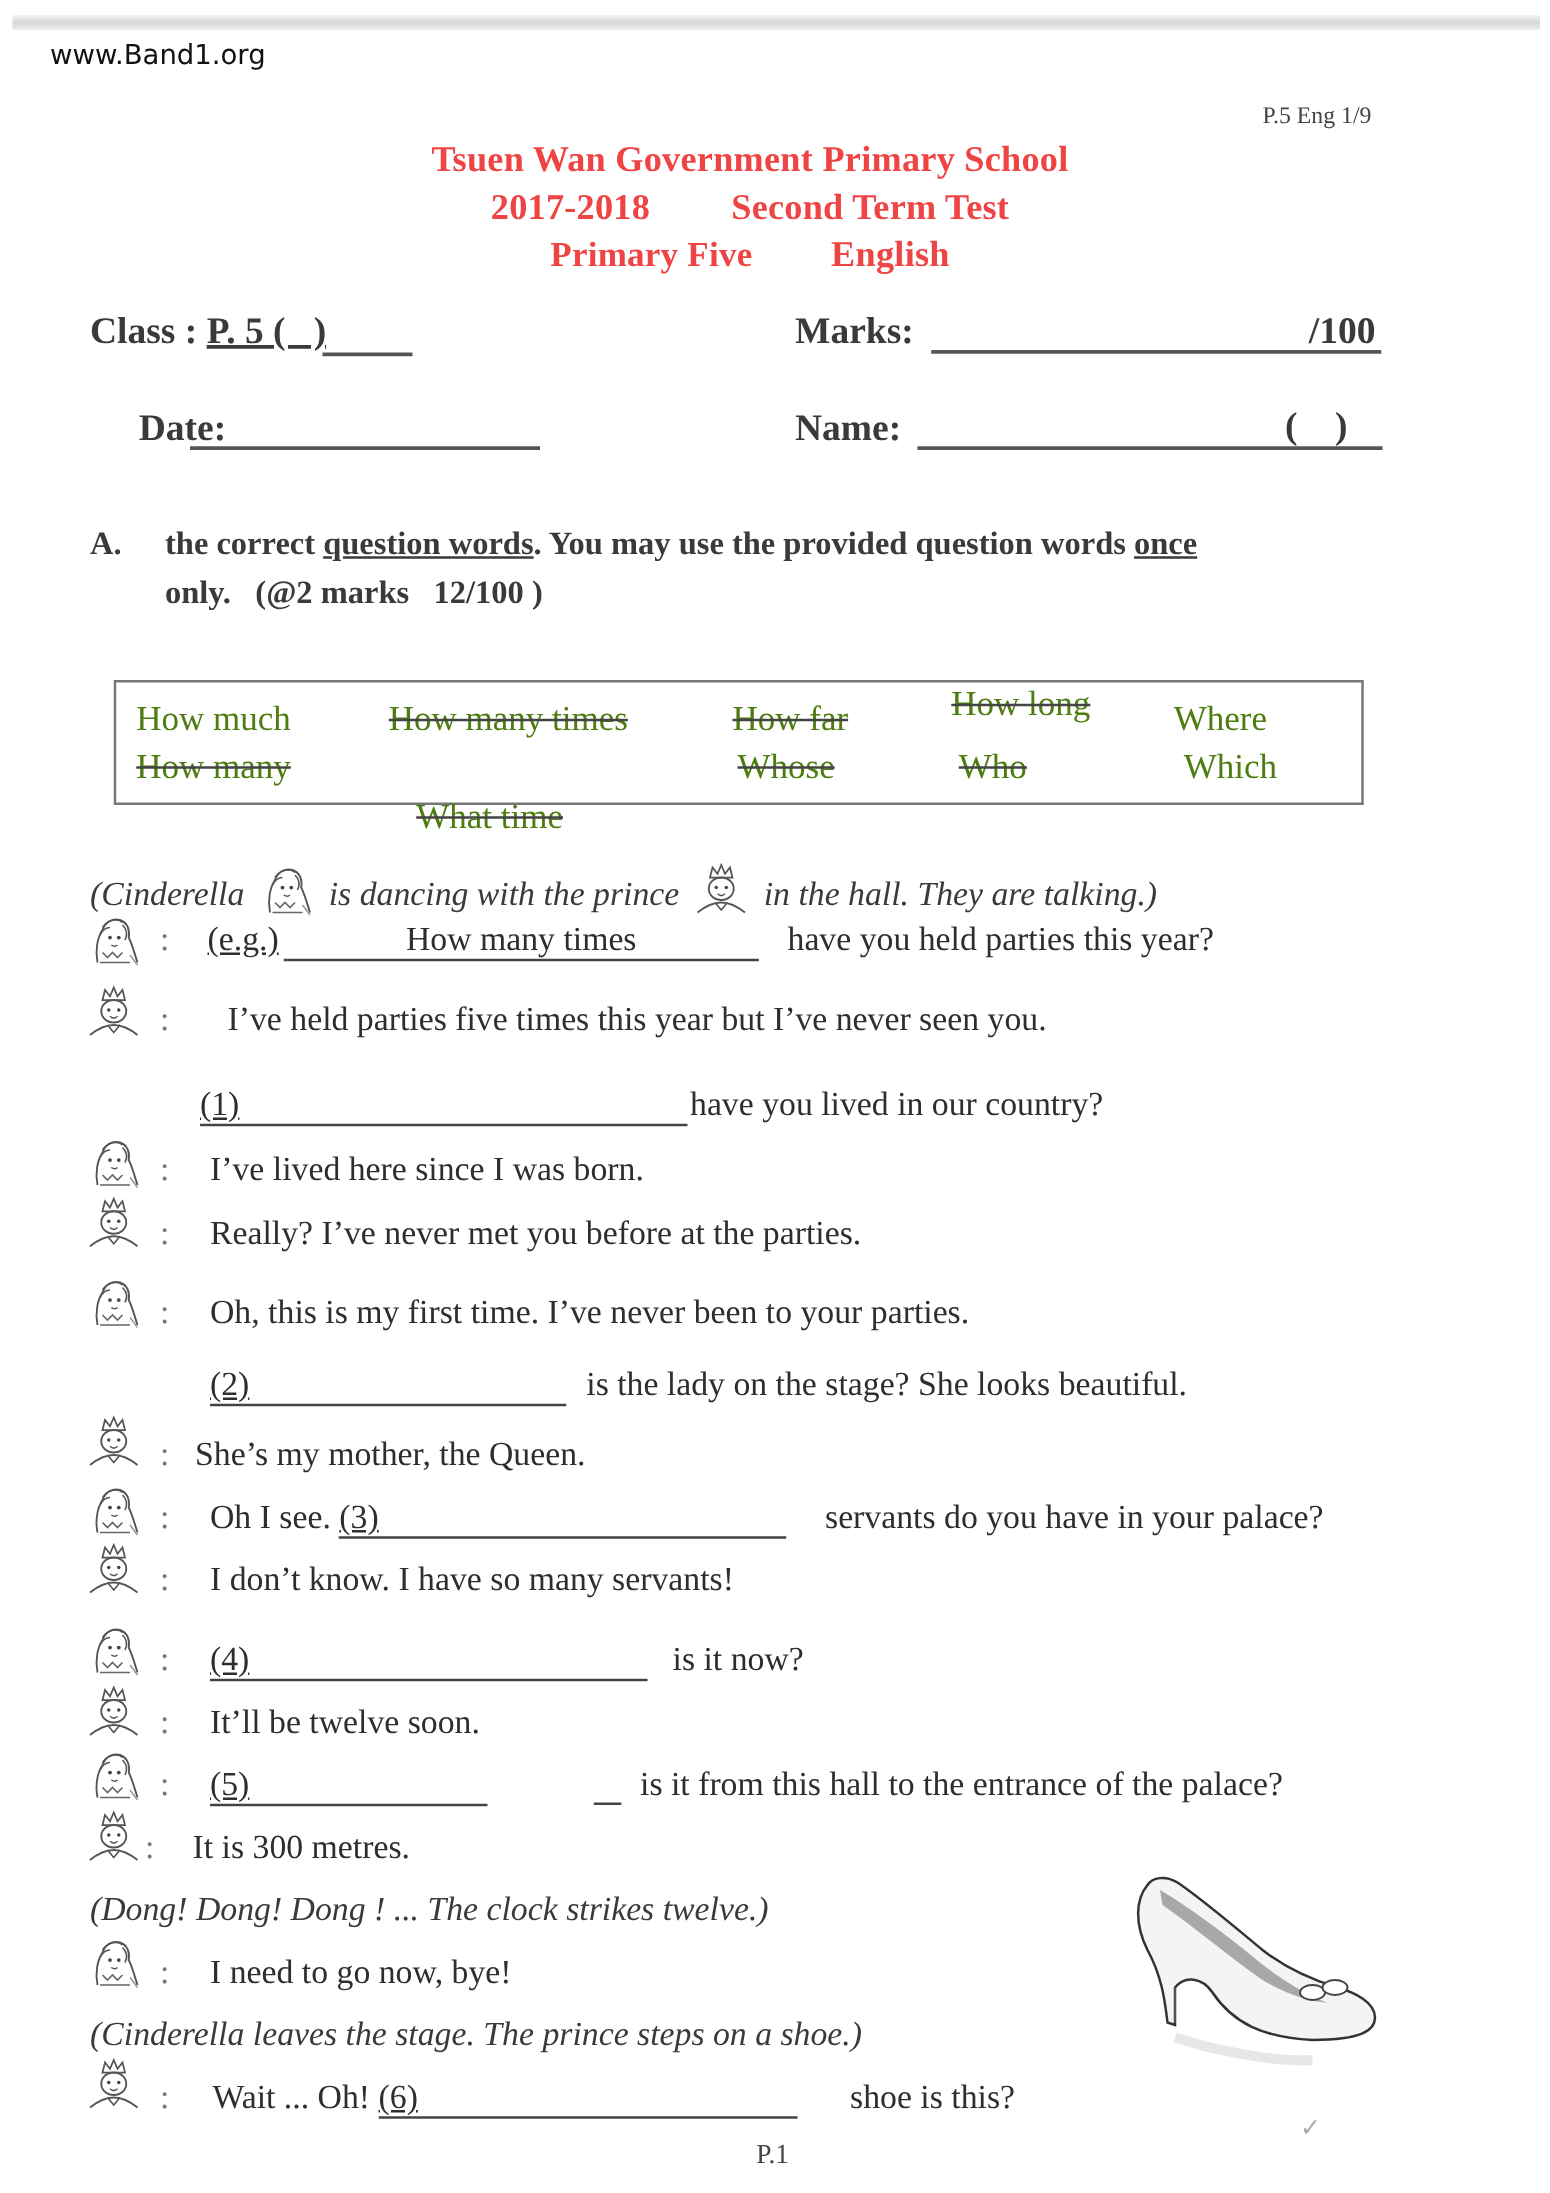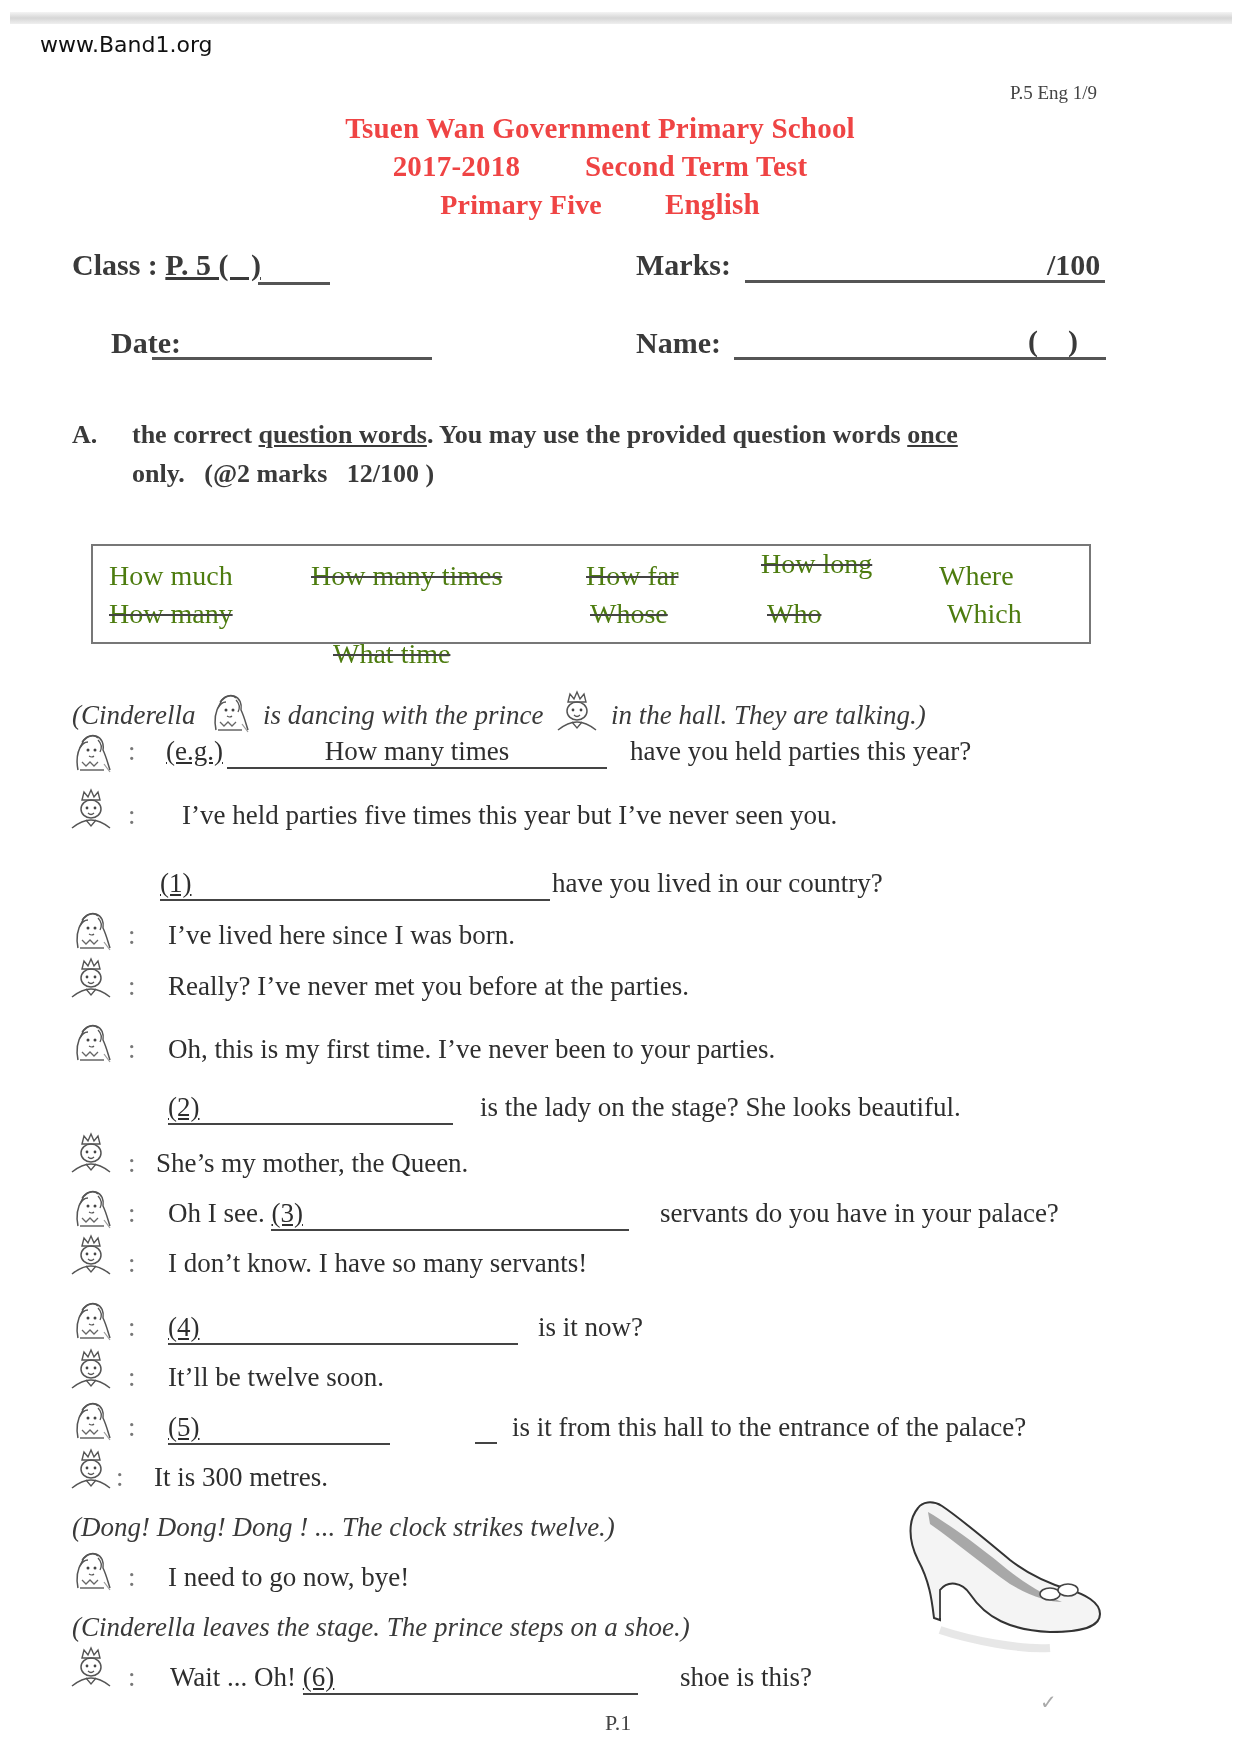--- a/index.html
+++ b/index.html
@@ -195,21 +195,21 @@
 <div class="line" style="top:1034px;">
   <svg class="speaker" style="top:-14px;">
       <use href="#cinderella"></use>
     </svg>
   <span class="colon">:</span>
   <span class="txt" style="left:98px;">Oh, this is my first time. I’ve never been to your parties.</span>
 </div>
 
 <div class="line" style="top:1092px;">
   <span class="txt" style="left:98px;"><span class="blank" style="width:285px;"><span class="qnum">(2)</span></span></span>
-  <span class="txt" style="left:410px;text-align:center;">is the lady on the stage? She looks beautiful.</span>
+  <span class="txt" style="left:399px;text-align:center;">is the lady on the stage? She looks beautiful.</span>
 </div>
 
 <div class="line" style="top:1148px;">
   <svg class="speaker" style="top:-16px;">
       <use href="#prince"></use>
     </svg>
   <span class="colon">:</span>
   <span class="txt" style="left:86px;text-align:center;">She’s my mother, the Queen.</span>
 </div>
 

